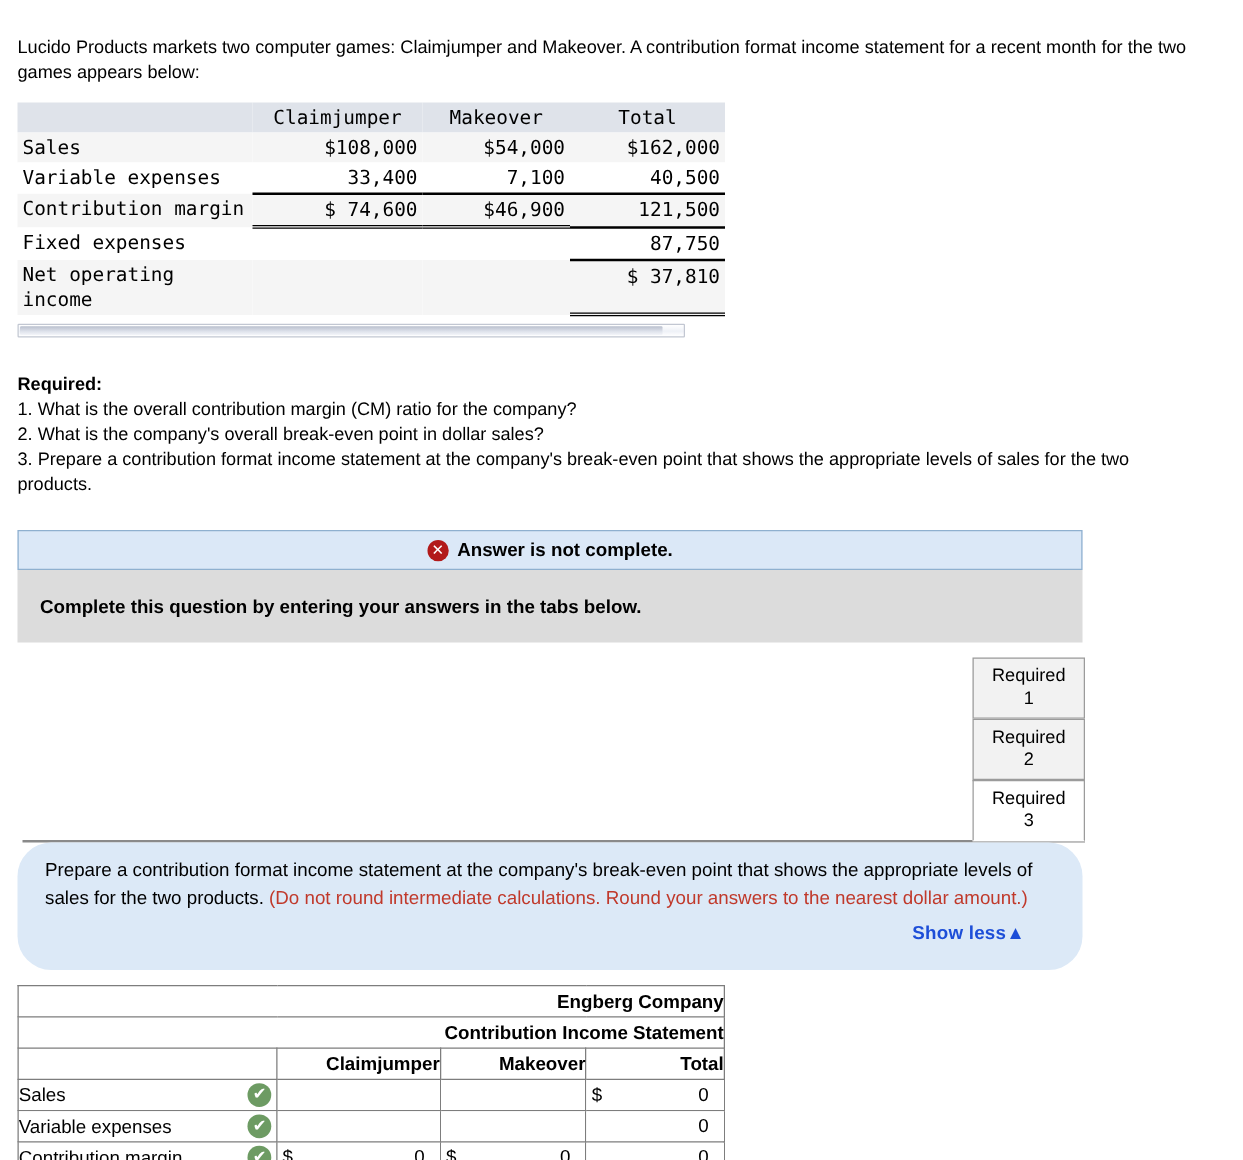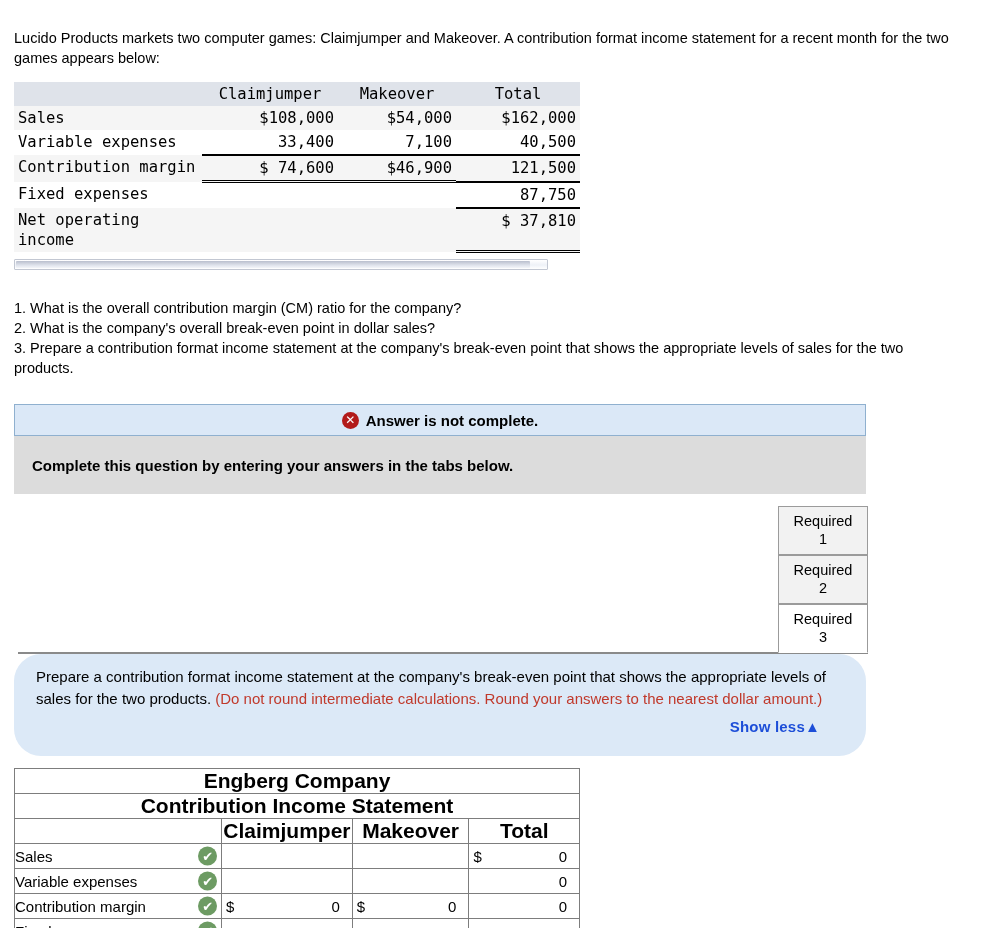--- a/index.html
+++ b/index.html
@@ -193,23 +193,23 @@
     font-size: 14.5px;
   }
   table.ans td {
     border: 1px solid #7d7d7d;
     padding: 0;
     height: 24px;
     background: #ffffff;
   }
   td.bluehdr {
     background: #8db3e2;
-    text-align: center;
+    text-align: right;
     font-weight: bold;
-    font-size: 21px;
+    font-size: 15px;
     height: 25px;
     margin-top: 48px;
   }
   td.blueblank { background: #8db3e2; }
   td.rowlabel {
     background: #f8f8f4;
     padding-left: 5px;
     position: relative;
     font-size: 15px;
     white-space: nowrap;
@@ -338,20 +338,21 @@
         <td class="num sub-top dbl-bot">$ 37,810</td>
       </tr>
     </tbody>
   </table>
 </div>
 <div class="given-scroll">
   <div class="thumb"></div>
 </div>
 
 <div class="required">
+  <div class="hdr">Required:</div>
   <div>1. What is the overall contribution margin (CM) ratio for the company?</div>
   <div>2. What is the company's overall break-even point in dollar sales?</div>
   <div>3. Prepare a contribution format income statement at the company's break-even point that shows the appropriate levels of sales for the two products.</div>
 </div>
 
 <div class="alert">
   <span class="xbadge">✕</span>
   <span>Answer is not complete.</span>
 </div>
 

